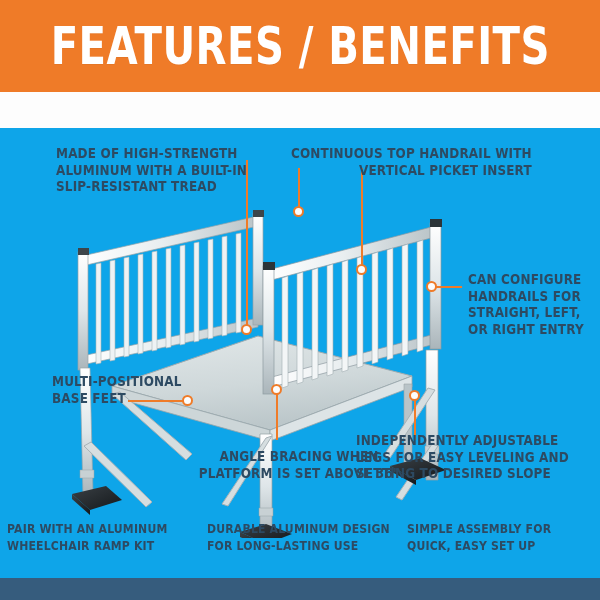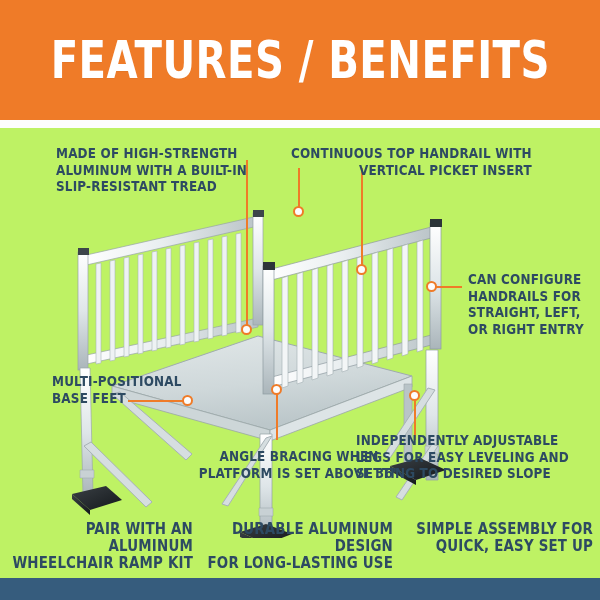--- a/index.html
+++ b/index.html
@@ -6,38 +6,38 @@
   body{
     width:600px;height:600px;
     background:#ffffff;
     font-family:"Liberation Sans", sans-serif;
     overflow:hidden;
   }
   .page{position:relative;width:600px;height:600px;background:#fdfdfd;overflow:hidden;}
 
   
   .header{
-    position:absolute;left:0;top:0;width:600px;height:120px;
+    position:absolute;left:0;top:0;width:600px;height:92px;
     background:#ef7b28;
     display:flex;align-items:center;justify-content:center;
   }
   .header-title{
     color:#ffffff;
     font-family:"Liberation Sans Narrow","DejaVu Sans Condensed","Liberation Sans",sans-serif;
     font-weight:bold;
     font-size:52px;
     letter-spacing:0.5px;
     transform:scaleX(0.86);
     transform-origin:center;
     white-space:nowrap;
     text-shadow:0 1px 0 rgba(0,0,0,0.04);
   }
 
   
-  .stage{position:absolute;left:0;top:128px;width:600px;height:472px;background:#bef264;}
+  .stage{position:absolute;left:0;top:128px;width:600px;height:472px;background:#0ea5e9;}
 
   
   .callout{
     position:absolute;
     color:#2d4a62;
     font-family:"Liberation Sans Narrow","DejaVu Sans Condensed","Liberation Sans",sans-serif;
     font-weight:bold;
     font-size:14.5px;
     line-height:16.5px;
     letter-spacing:0.2px;
@@ -62,25 +62,25 @@
     box-sizing:border-box;
   }
 
   
   .footer{
     position:absolute;left:0;top:520px;width:600px;height:58px;
     display:flex;align-items:flex-start;
   }
   .foot-item{
     flex:1;
-    text-align:right;
+    text-align:left;
     color:#2d4a62;
     font-family:"Liberation Sans Narrow","DejaVu Sans Condensed","Liberation Sans",sans-serif;
     font-weight:bold;
-    font-size:16px;
+    font-size:13px;
     line-height:17px;
     letter-spacing:0.2px;
   }
   .foot-item span{display:block;transform:scaleX(0.93);}
   .bottombar{
     position:absolute;left:0;top:578px;width:600px;height:22px;
     background:#365c7d;
   }
 
   

